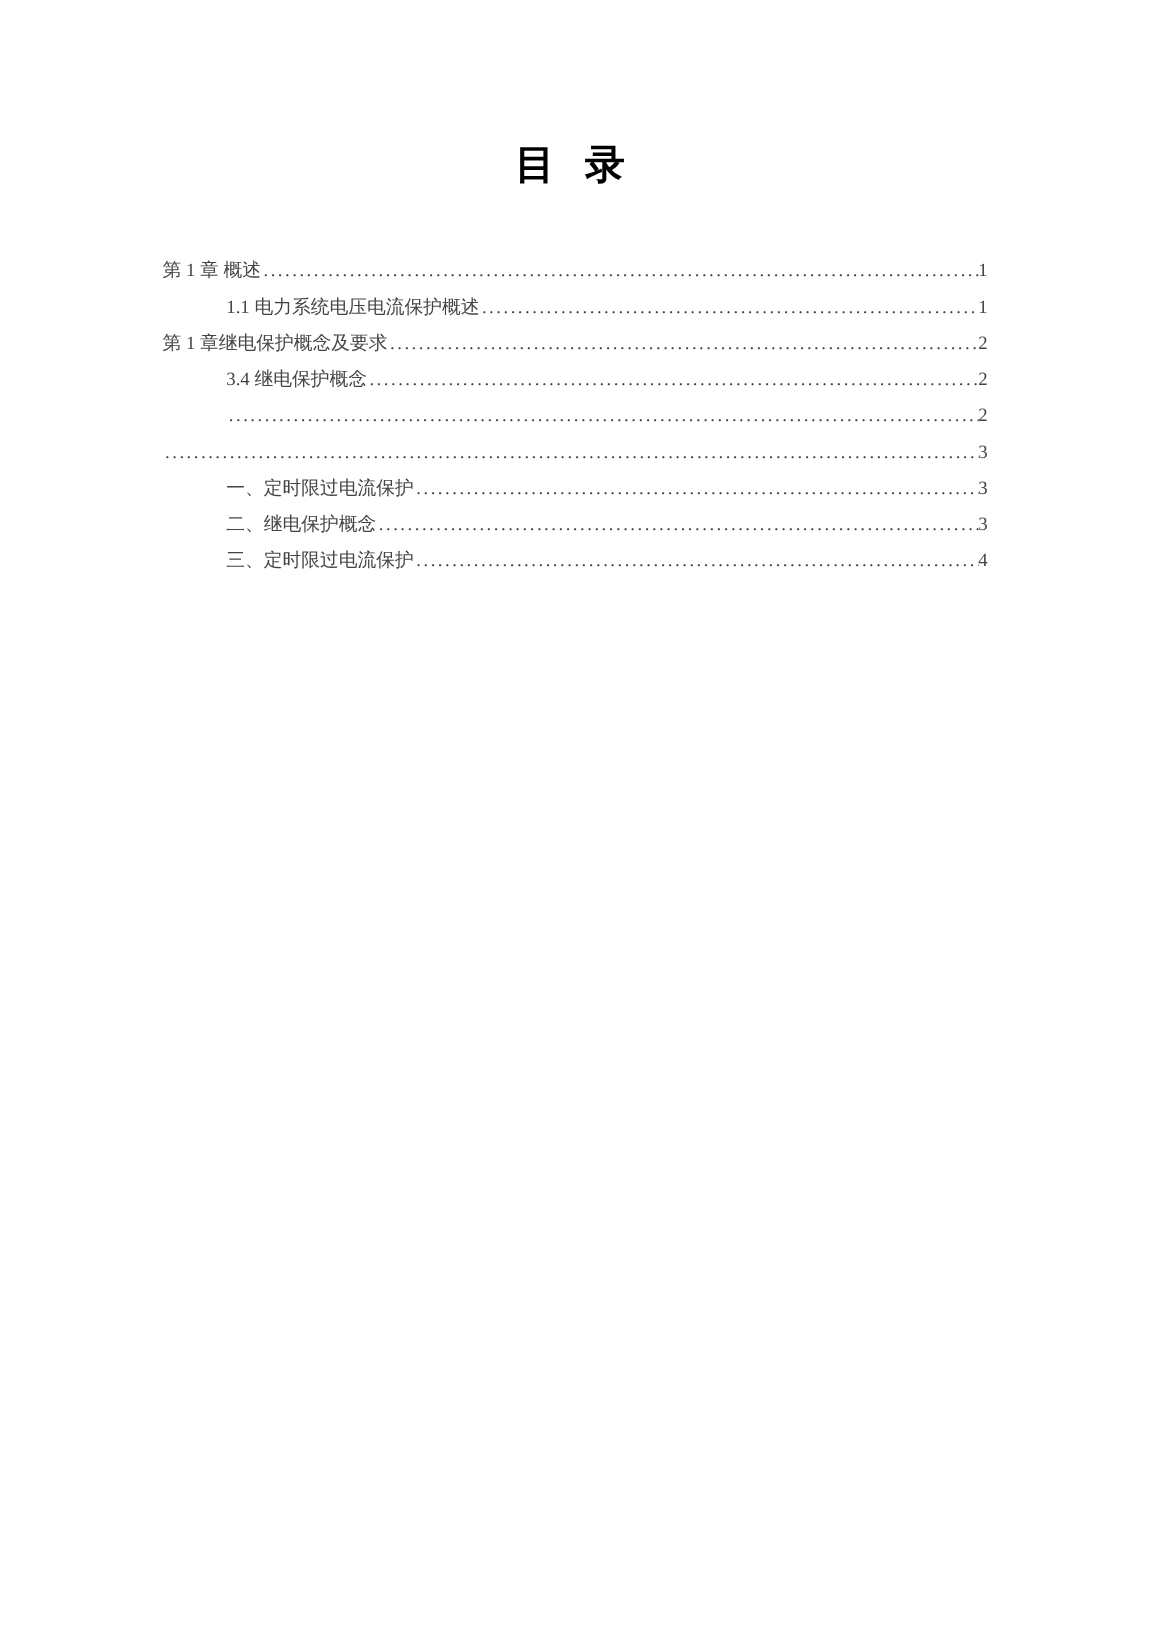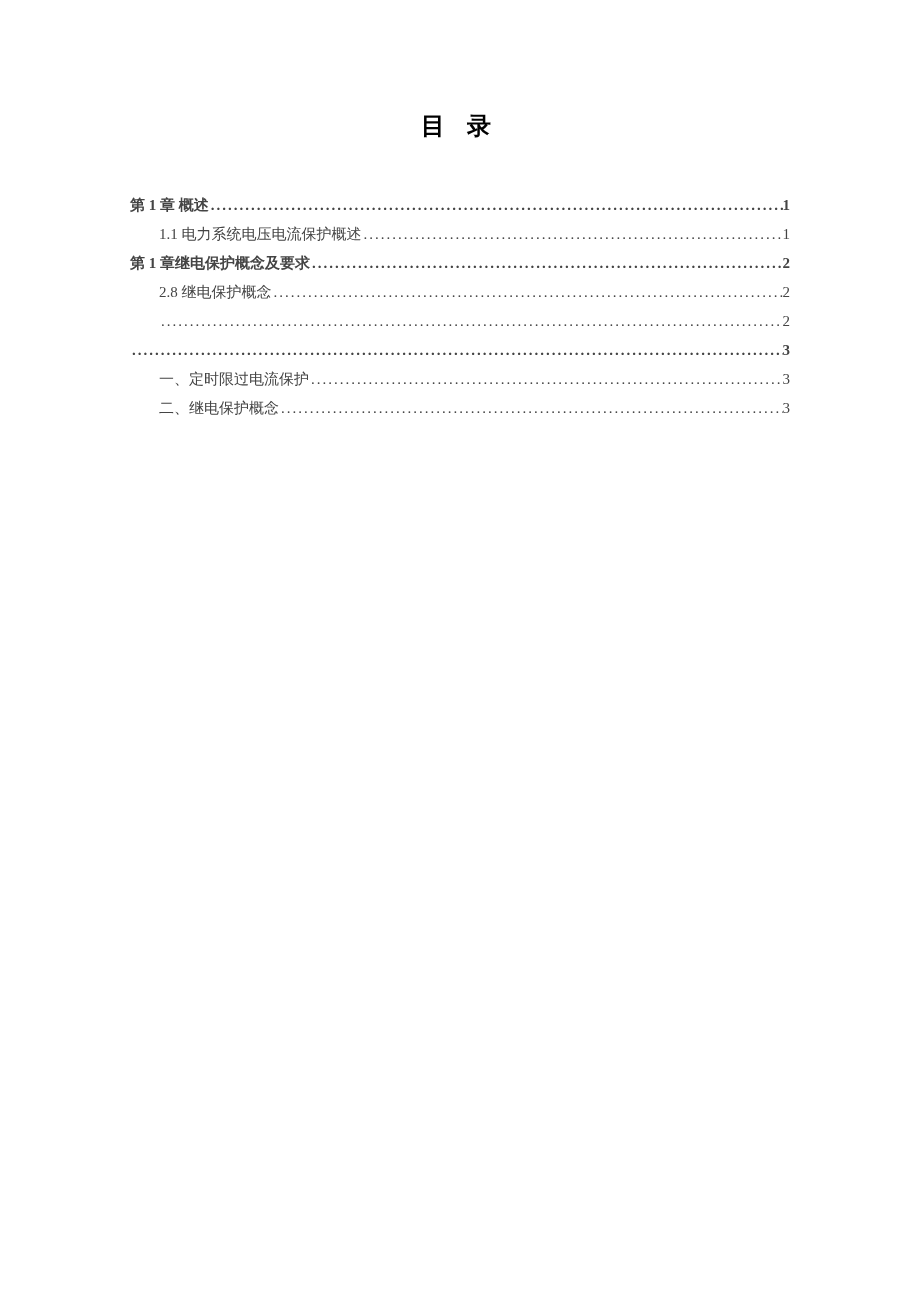--- a/index.html
+++ b/index.html
@@ -9,36 +9,36 @@
       background: #fff;
       font-family: "SimSun", "宋体", serif;
       color: #333;
       position: relative;
     }
     .page {
       padding: 110px 130px 0 130px;
     }
     .title {
       text-align: center;
-      font-size: 24px;
+      font-size: 32px;
       font-weight: bold;
       letter-spacing: 8px;
       margin-bottom: 50px;
       color: #000;
     }
     .toc-line {
       display: flex;
       align-items: baseline;
       font-size: 15px;
       line-height: 1.8;
       margin-bottom: 2px;
       white-space: nowrap;
     }
-    .toc-line.level1 { margin-left: 0; font-weight: bold; }
-    .toc-line.level2 { margin-left: 29px; }
+    .toc-line.level1 { margin-left: 0; }
+    .toc-line.level2 { margin-left: 51px; }
     .toc-label { flex: 0 0 auto; color: #444; }
     .toc-dots {
       flex: 1 1 auto;
       overflow: hidden;
       letter-spacing: 2px;
       color: #444;
       padding: 0 2px;
     }
     .toc-dots::before {
       content: "........................................................................................................................................................................................................";
@@ -61,21 +61,21 @@
       <span class="toc-label">1.1  电力系统电压电流保护概述</span>
       <span class="toc-dots"></span>
       <span class="toc-page">1</span>
     </div>
     <div class="toc-line level1">
       <span class="toc-label">第 1 章继电保护概念及要求</span>
       <span class="toc-dots"></span>
       <span class="toc-page">2</span>
     </div>
     <div class="toc-line level2">
-      <span class="toc-label">2.8 继电保护概念</span>
+      <span class="toc-label">3.4 继电保护概念</span>
       <span class="toc-dots"></span>
       <span class="toc-page">2</span>
     </div>
     <div class="toc-line level2">
       <span class="toc-dots"></span>
       <span class="toc-page">2</span>
     </div>
     <div class="toc-line level1">
       <span class="toc-dots"></span>
       <span class="toc-page">3</span>
@@ -83,14 +83,19 @@
     <div class="toc-line level2">
       <span class="toc-label">一、定时限过电流保护</span>
       <span class="toc-dots"></span>
       <span class="toc-page">3</span>
     </div>
     <div class="toc-line level2">
       <span class="toc-label">二、继电保护概念</span>
       <span class="toc-dots"></span>
       <span class="toc-page">3</span>
     </div>
+    <div class="toc-line level2">
+      <span class="toc-label">三、定时限过电流保护</span>
+      <span class="toc-dots"></span>
+      <span class="toc-page">4</span>
+    </div>
   </div>
 </div>
 
 </body></html>

